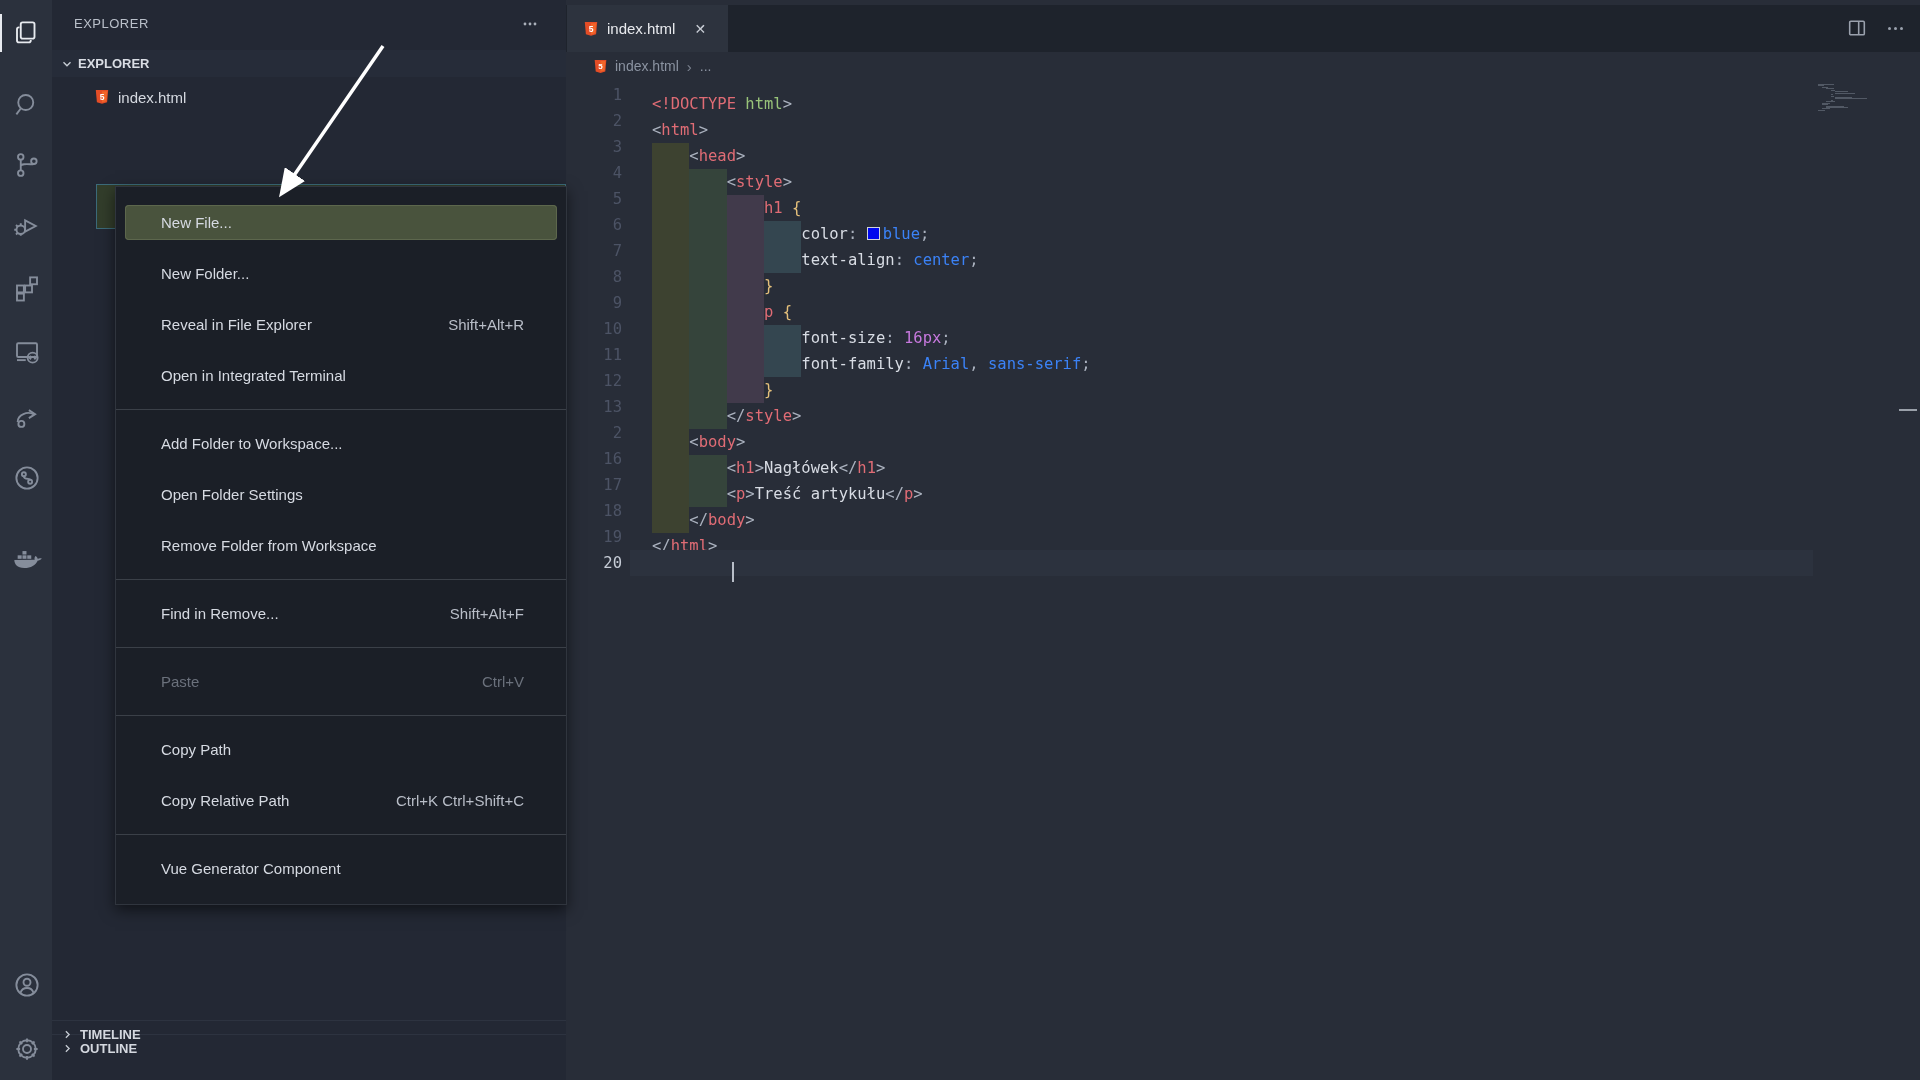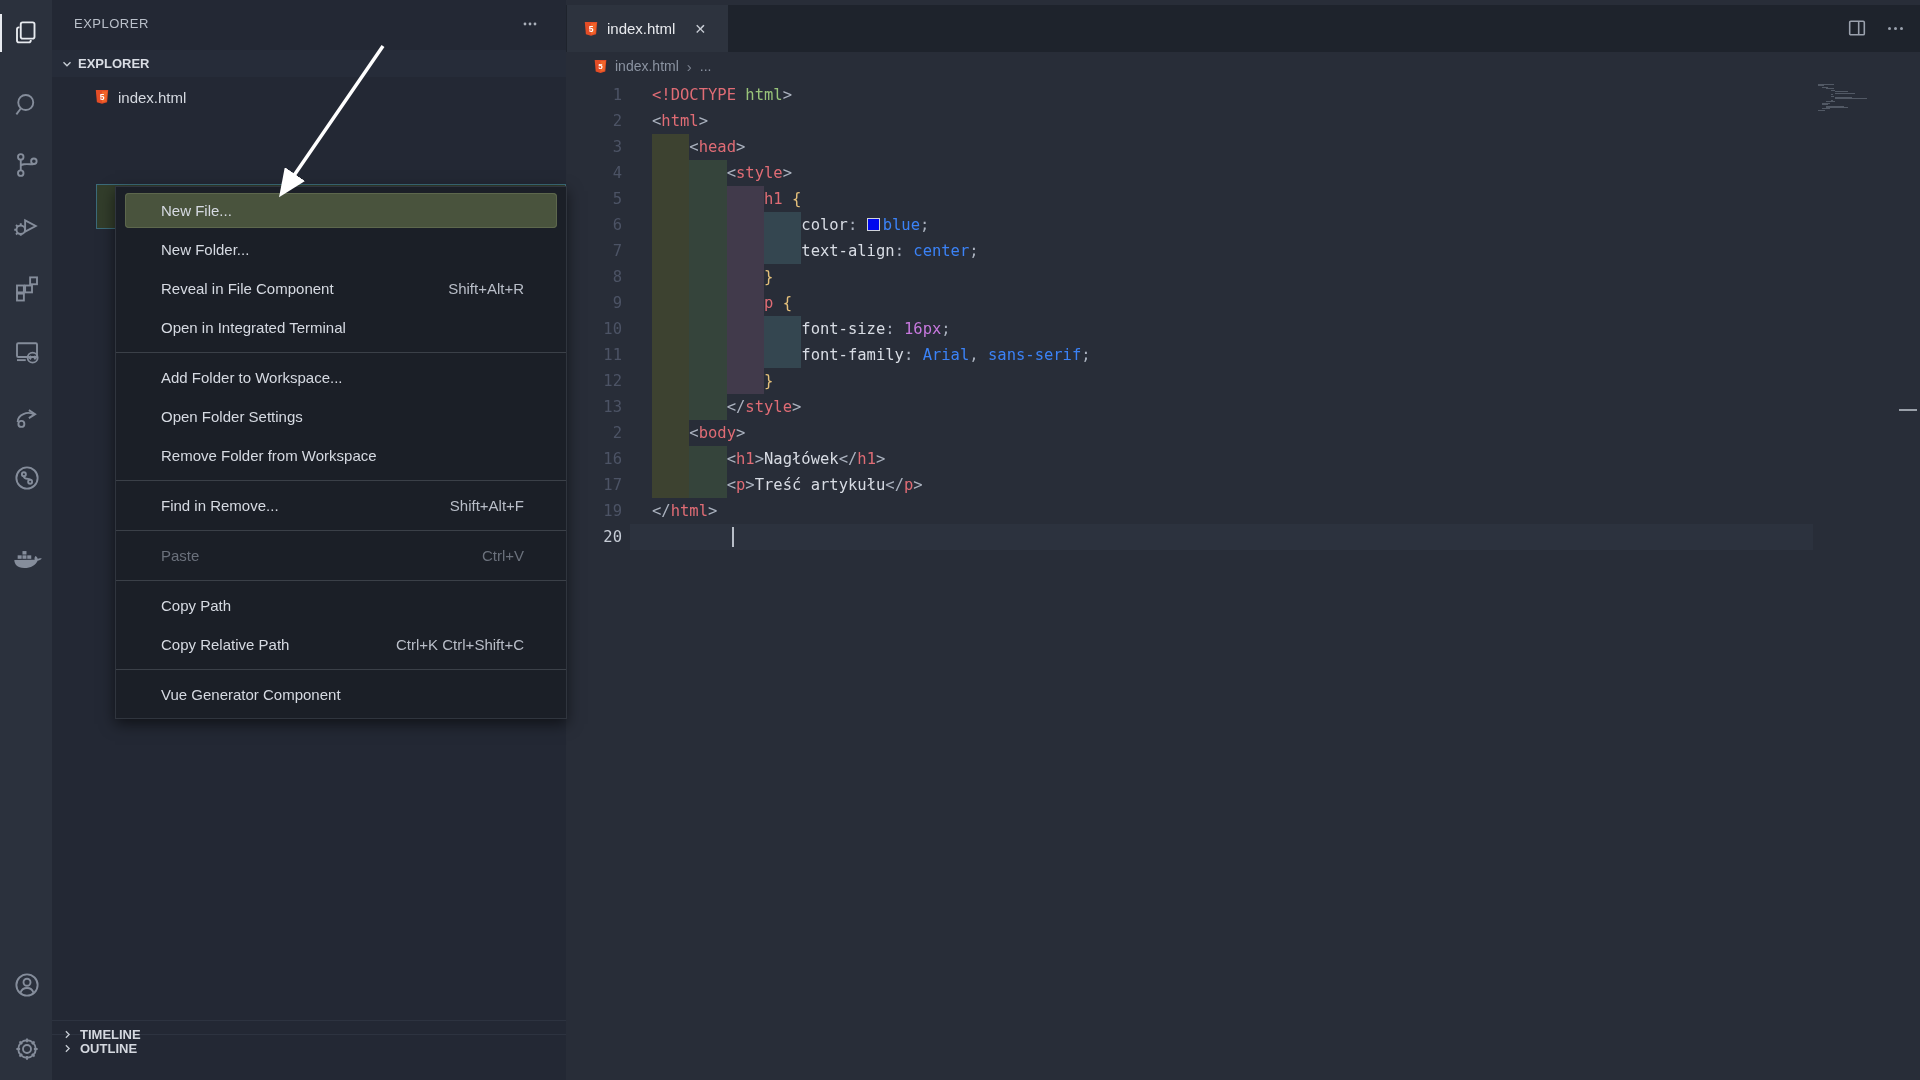--- a/index.html
+++ b/index.html
@@ -29,21 +29,21 @@
   .side-section .chev { margin-left:9px; margin-right:6px; }
   .side-section span { font-size:13px; font-weight:bold; color:#d4d8df; }
   .outline-row { top:1024px;margin-top:10px; }
   .timeline-row { top:1020px; }
 
   
   .drop-band { position:absolute; left:96px; top:184px; width:470px; height:45px; background:#323d2b; border:1px solid #3c6b7a; z-index:35; }
 
   
   .context-menu { position:absolute; left:115px; top:186px; width:452px; background:#1b1f27; border:1px solid #30353e; box-shadow:0 5px 14px rgba(0,0,0,.55); padding:2px 0; z-index:40; }
-  .menu-item { height:35px; margin:4px 9px; padding:0 33px 0 36px; display:flex; align-items:center; justify-content:space-between; border-radius:4px; font-size:15px; color:#d6dae2; cursor:pointer; }
+  .menu-item { height:35px; margin:16px 9px; padding:0 33px 0 36px; display:flex; align-items:center; justify-content:space-between; border-radius:4px; font-size:15px; color:#d6dae2; cursor:pointer; }
   .menu-item .menu-shortcut { color:#b9bec8; font-size:15px; }
   .menu-item.highlighted { background:#49533d; box-shadow:inset 0 0 0 1px #5d674d; }
   .menu-item.disabled { color:#6b717c; cursor:default; }
   .menu-item.disabled .menu-shortcut { color:#6b717c; }
   .menu-separator { height:1px; background:#3b4048; margin:7px 0; }
 
   
   .editor { position:absolute; left:566px; top:0; width:1354px; height:1080px; background:#282d38; }
   .tabbar { position:absolute; left:0; top:0; width:100%; height:52px; background:#1e232c; border-top:5px solid #282d38; }
   .tab { position:absolute; left:1px; top:0; width:161px; height:47px; background:#2d333e; display:flex; align-items:center; cursor:pointer; }
@@ -58,21 +58,21 @@
 
   .breadcrumb { position:absolute; left:0; top:52px; width:100%; height:28px; display:flex; align-items:center; font-size:14px; color:#8b93a1; }
   .breadcrumb .ficon { margin-left:27px; margin-right:7px; }
   .bc-item { cursor:pointer; }
   .bc-sep { margin:0 8px; color:#7b828f; font-size:15px; }
 
   
   .code-area { position:absolute; left:0; top:82px; width:100%; font-family:"DejaVu Sans Mono",monospace; font-size:15.5px; }
   .code-line { position:relative; height:26px; line-height:26px; white-space:pre; display:flex; }
   .ln { width:56px; text-align:right; color:#4c5365; flex:none; }
-  .line-content { position:relative; margin-left:30px; flex:1; }
+  .line-content { position:relative; margin-left:30px; flex:1;margin-top:9px; }
   .indent-block { position:absolute; top:0; height:26px; width:4ch; }
   .lvl0 { background:#3d4230; }
   .lvl1 { background:#35443b; }
   .lvl2 { background:#413a4b; }
   .lvl3 { background:#344650; }
   .line-text { position:relative; }
   .tok-punct { color:#abb2bf; }
   .tok-tag { color:#e06c75; }
   .tok-green { color:#98c379; }
   .tok-brace { color:#e5c07b; }
@@ -270,20 +270,21 @@
         <div class="code-line"><span class="ln">7</span><span class="line-content"><span class="indent-block lvl0" style="left: 0ch;"></span><span class="indent-block lvl1" style="left: 4ch;"></span><span class="indent-block lvl2" style="left: 8ch;"></span><span class="indent-block lvl3" style="left: 12ch;"></span><span class="line-text" style="padding-left: 16ch;"><span class="tok-prop">text-align</span><span class="tok-punct">: </span><span class="tok-value">center</span><span class="tok-punct">;</span></span></span></div>
         <div class="code-line"><span class="ln">8</span><span class="line-content"><span class="indent-block lvl0" style="left: 0ch;"></span><span class="indent-block lvl1" style="left: 4ch;"></span><span class="indent-block lvl2" style="left: 8ch;"></span><span class="line-text" style="padding-left: 12ch;"><span class="tok-brace">}</span></span></span></div>
         <div class="code-line"><span class="ln">9</span><span class="line-content"><span class="indent-block lvl0" style="left: 0ch;"></span><span class="indent-block lvl1" style="left: 4ch;"></span><span class="indent-block lvl2" style="left: 8ch;"></span><span class="line-text" style="padding-left: 12ch;"><span class="tok-tag">p</span><span class="tok-punct"> </span><span class="tok-brace">{</span></span></span></div>
         <div class="code-line"><span class="ln">10</span><span class="line-content"><span class="indent-block lvl0" style="left: 0ch;"></span><span class="indent-block lvl1" style="left: 4ch;"></span><span class="indent-block lvl2" style="left: 8ch;"></span><span class="indent-block lvl3" style="left: 12ch;"></span><span class="line-text" style="padding-left: 16ch;"><span class="tok-prop">font-size</span><span class="tok-punct">: </span><span class="tok-num">16px</span><span class="tok-punct">;</span></span></span></div>
         <div class="code-line"><span class="ln">11</span><span class="line-content"><span class="indent-block lvl0" style="left: 0ch;"></span><span class="indent-block lvl1" style="left: 4ch;"></span><span class="indent-block lvl2" style="left: 8ch;"></span><span class="indent-block lvl3" style="left: 12ch;"></span><span class="line-text" style="padding-left: 16ch;"><span class="tok-prop">font-family</span><span class="tok-punct">: </span><span class="tok-value">Arial</span><span class="tok-punct">, </span><span class="tok-value">sans-serif</span><span class="tok-punct">;</span></span></span></div>
         <div class="code-line"><span class="ln">12</span><span class="line-content"><span class="indent-block lvl0" style="left: 0ch;"></span><span class="indent-block lvl1" style="left: 4ch;"></span><span class="indent-block lvl2" style="left: 8ch;"></span><span class="line-text" style="padding-left: 12ch;"><span class="tok-brace">}</span></span></span></div>
         <div class="code-line"><span class="ln">13</span><span class="line-content"><span class="indent-block lvl0" style="left: 0ch;"></span><span class="indent-block lvl1" style="left: 4ch;"></span><span class="line-text" style="padding-left: 8ch;"><span class="tok-punct">&lt;/</span><span class="tok-tag">style</span><span class="tok-punct">&gt;</span></span></span></div>
         <div class="code-line"><span class="ln">2</span><span class="line-content"><span class="indent-block lvl0" style="left: 0ch;"></span><span class="line-text" style="padding-left: 4ch;"><span class="tok-punct">&lt;</span><span class="tok-tag">body</span><span class="tok-punct">&gt;</span></span></span></div>
         <div class="code-line"><span class="ln">16</span><span class="line-content"><span class="indent-block lvl0" style="left: 0ch;"></span><span class="indent-block lvl1" style="left: 4ch;"></span><span class="line-text" style="padding-left: 8ch;"><span class="tok-punct">&lt;</span><span class="tok-tag">h1</span><span class="tok-punct">&gt;</span><span class="tok-text">Nagłówek</span><span class="tok-punct">&lt;/</span><span class="tok-tag">h1</span><span class="tok-punct">&gt;</span></span></span></div>
         <div class="code-line"><span class="ln">17</span><span class="line-content"><span class="indent-block lvl0" style="left: 0ch;"></span><span class="indent-block lvl1" style="left: 4ch;"></span><span class="line-text" style="padding-left: 8ch;"><span class="tok-punct">&lt;</span><span class="tok-tag">p</span><span class="tok-punct">&gt;</span><span class="tok-text">Treść artykułu</span><span class="tok-punct">&lt;/</span><span class="tok-tag">p</span><span class="tok-punct">&gt;</span></span></span></div>
+        <div class="code-line"><span class="ln">18</span><span class="line-content"><span class="indent-block lvl0" style="left: 0ch;"></span><span class="line-text" style="padding-left: 4ch;"><span class="tok-punct">&lt;/</span><span class="tok-tag">body</span><span class="tok-punct">&gt;</span></span></span></div>
         <div class="code-line"><span class="ln">19</span><span class="line-content"><span class="line-text" style="padding-left: 0ch;"><span class="tok-punct">&lt;/</span><span class="tok-tag">html</span><span class="tok-punct">&gt;</span></span></span></div>
         <div class="code-line active"><span class="line-hl"></span><span class="ln">20</span><span class="line-content"><span class="line-text" style="padding-left: 0ch;"></span><span class="cursor"></span></span></div>
       </div>
     <div class="minimap">
         <div class="mm-line" style="margin-left: 0px; width: 15.75px;"></div>
         <div class="mm-line" style="margin-left: 0px; width: 6.3px;"></div>
         <div class="mm-line" style="margin-left: 4.2px; width: 6.3px;"></div>
         <div class="mm-line" style="margin-left: 8.4px; width: 7.35px;"></div>
         <div class="mm-line" style="margin-left: 12.6px; width: 4.2px;"></div>
         <div class="mm-line" style="margin-left: 16.8px; width: 13.65px;"></div>
@@ -310,21 +311,21 @@
   <div class="context-menu">
       <div class="menu-item highlighted">
         <span class="menu-label">New File...</span>
         <span class="menu-shortcut"></span>
       </div>
       <div class="menu-item">
         <span class="menu-label">New Folder...</span>
         <span class="menu-shortcut"></span>
       </div>
       <div class="menu-item">
-        <span class="menu-label">Reveal in File Component</span>
+        <span class="menu-label">Reveal in File Explorer</span>
         <span class="menu-shortcut">Shift+Alt+R</span>
       </div>
       <div class="menu-item">
         <span class="menu-label">Open in Integrated Terminal</span>
         <span class="menu-shortcut"></span>
       </div>
       <div class="menu-separator"></div>
       <div class="menu-item">
         <span class="menu-label">Add Folder to Workspace...</span>
         <span class="menu-shortcut"></span>

